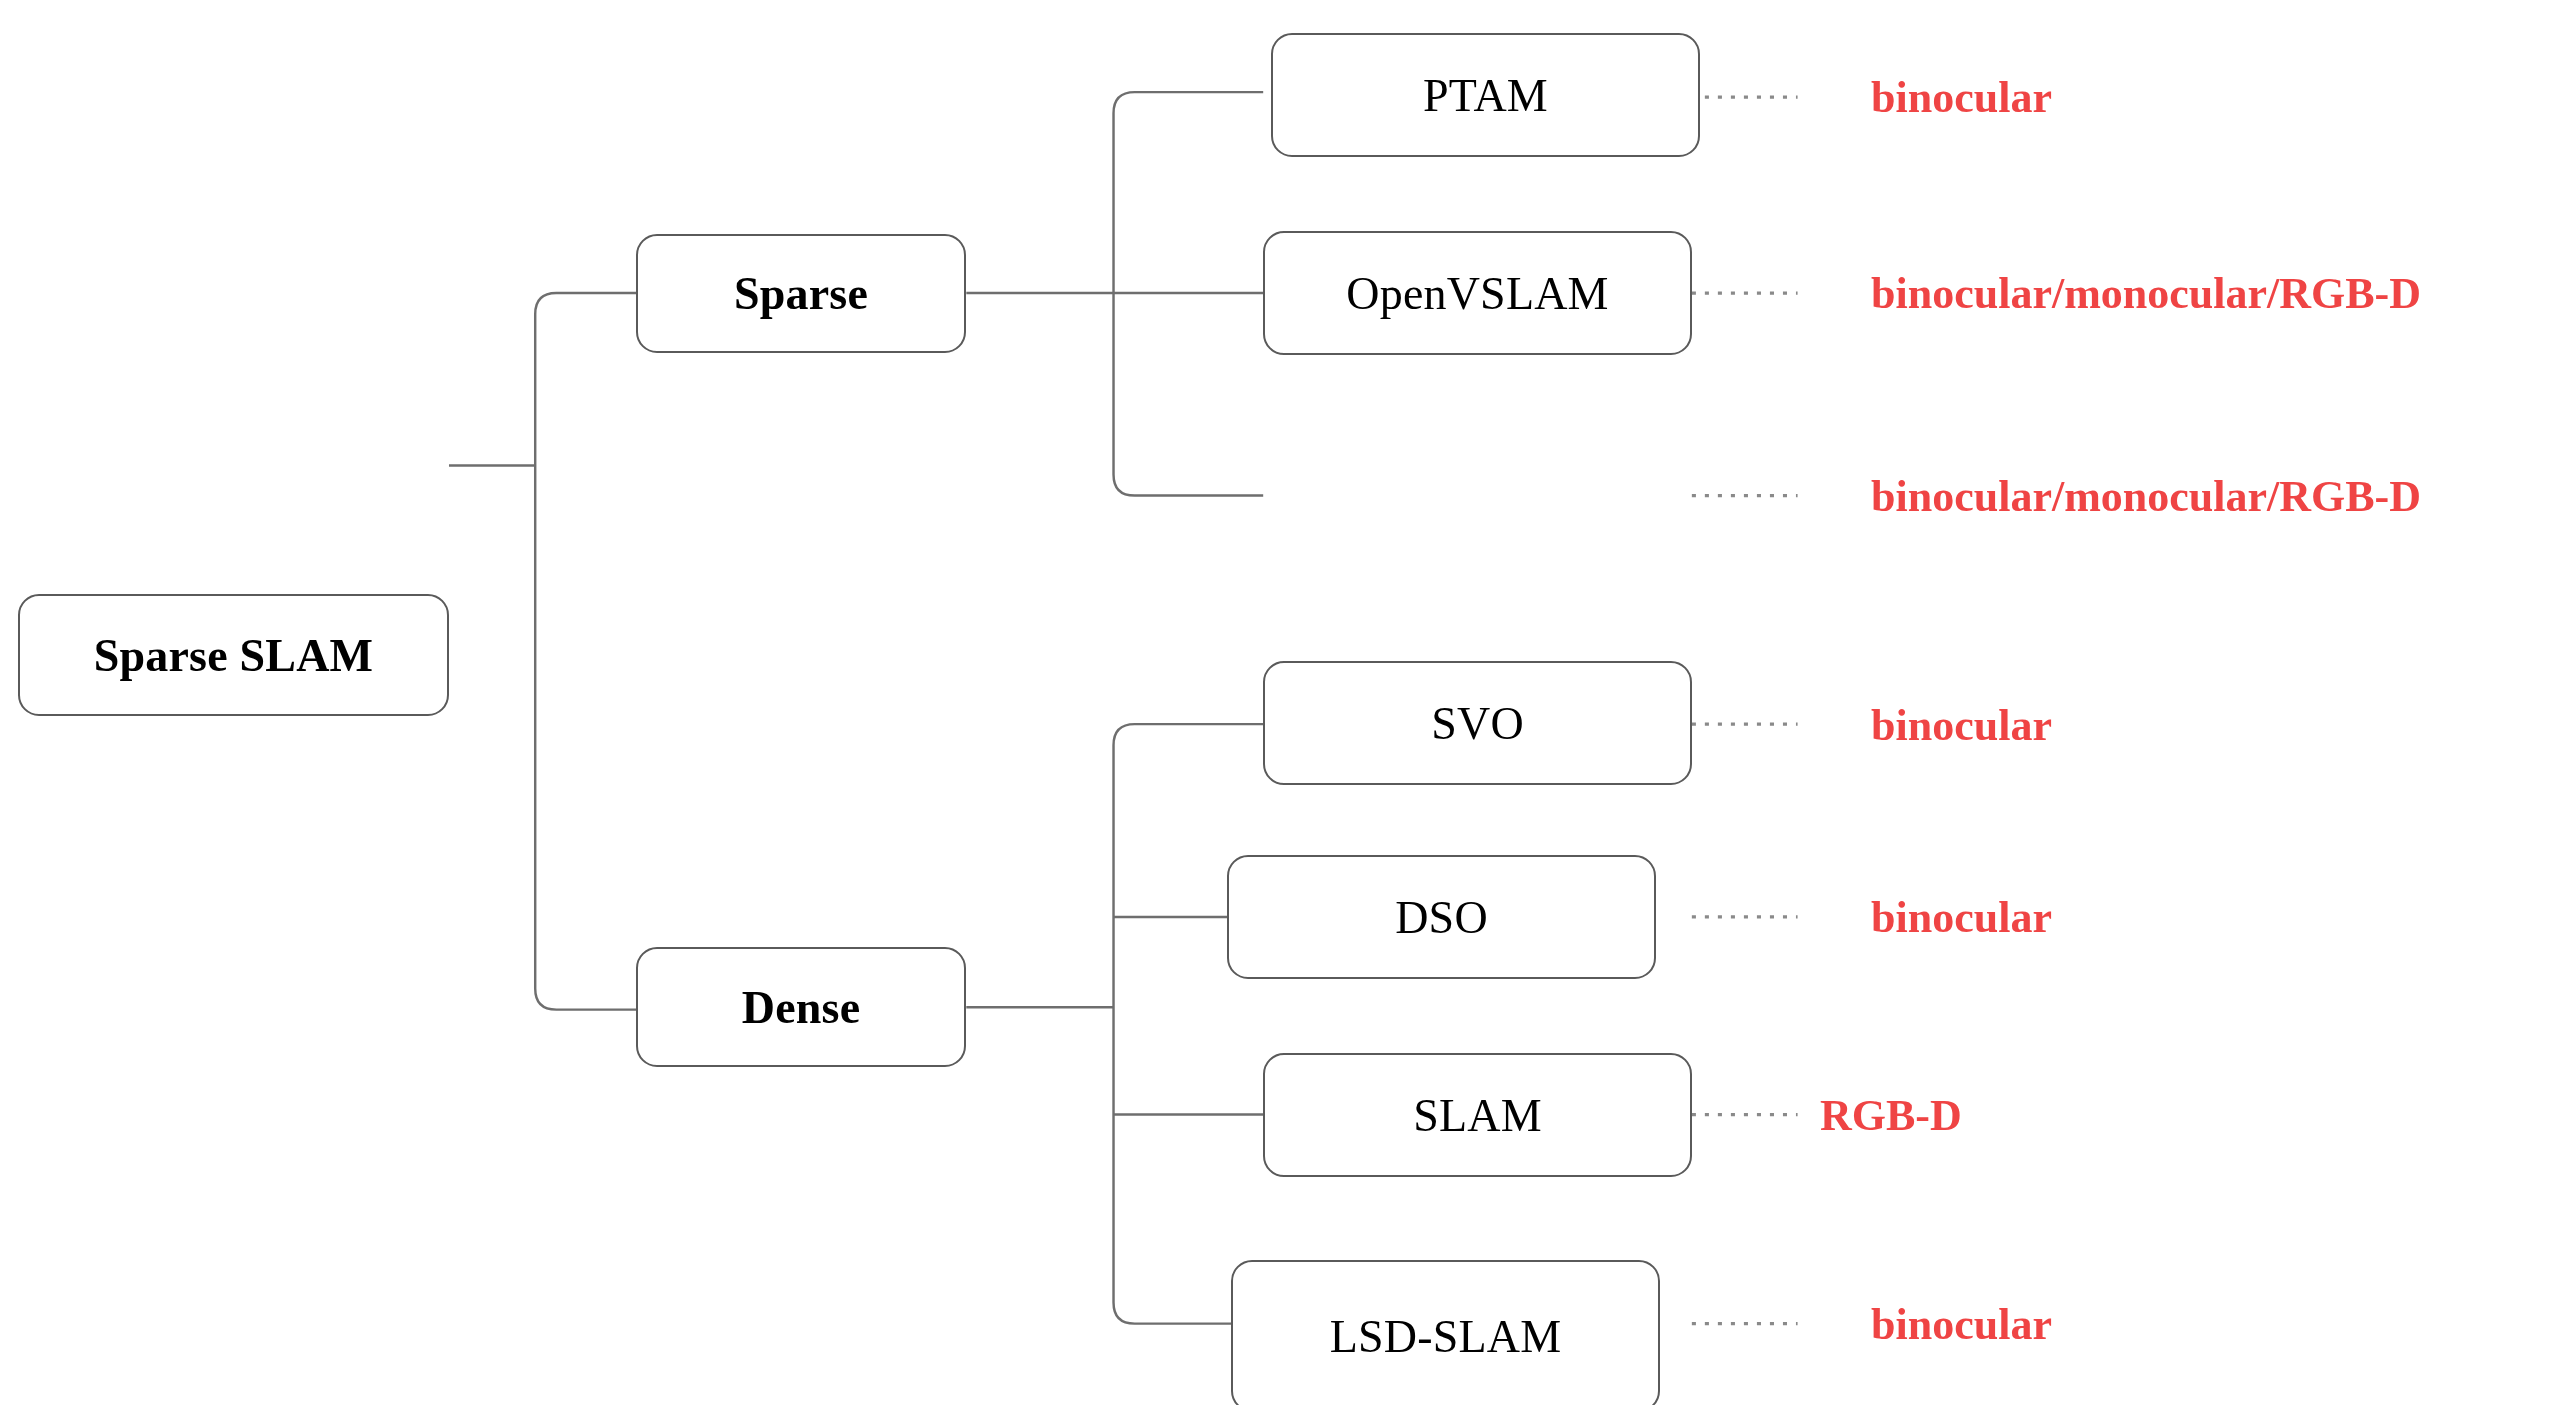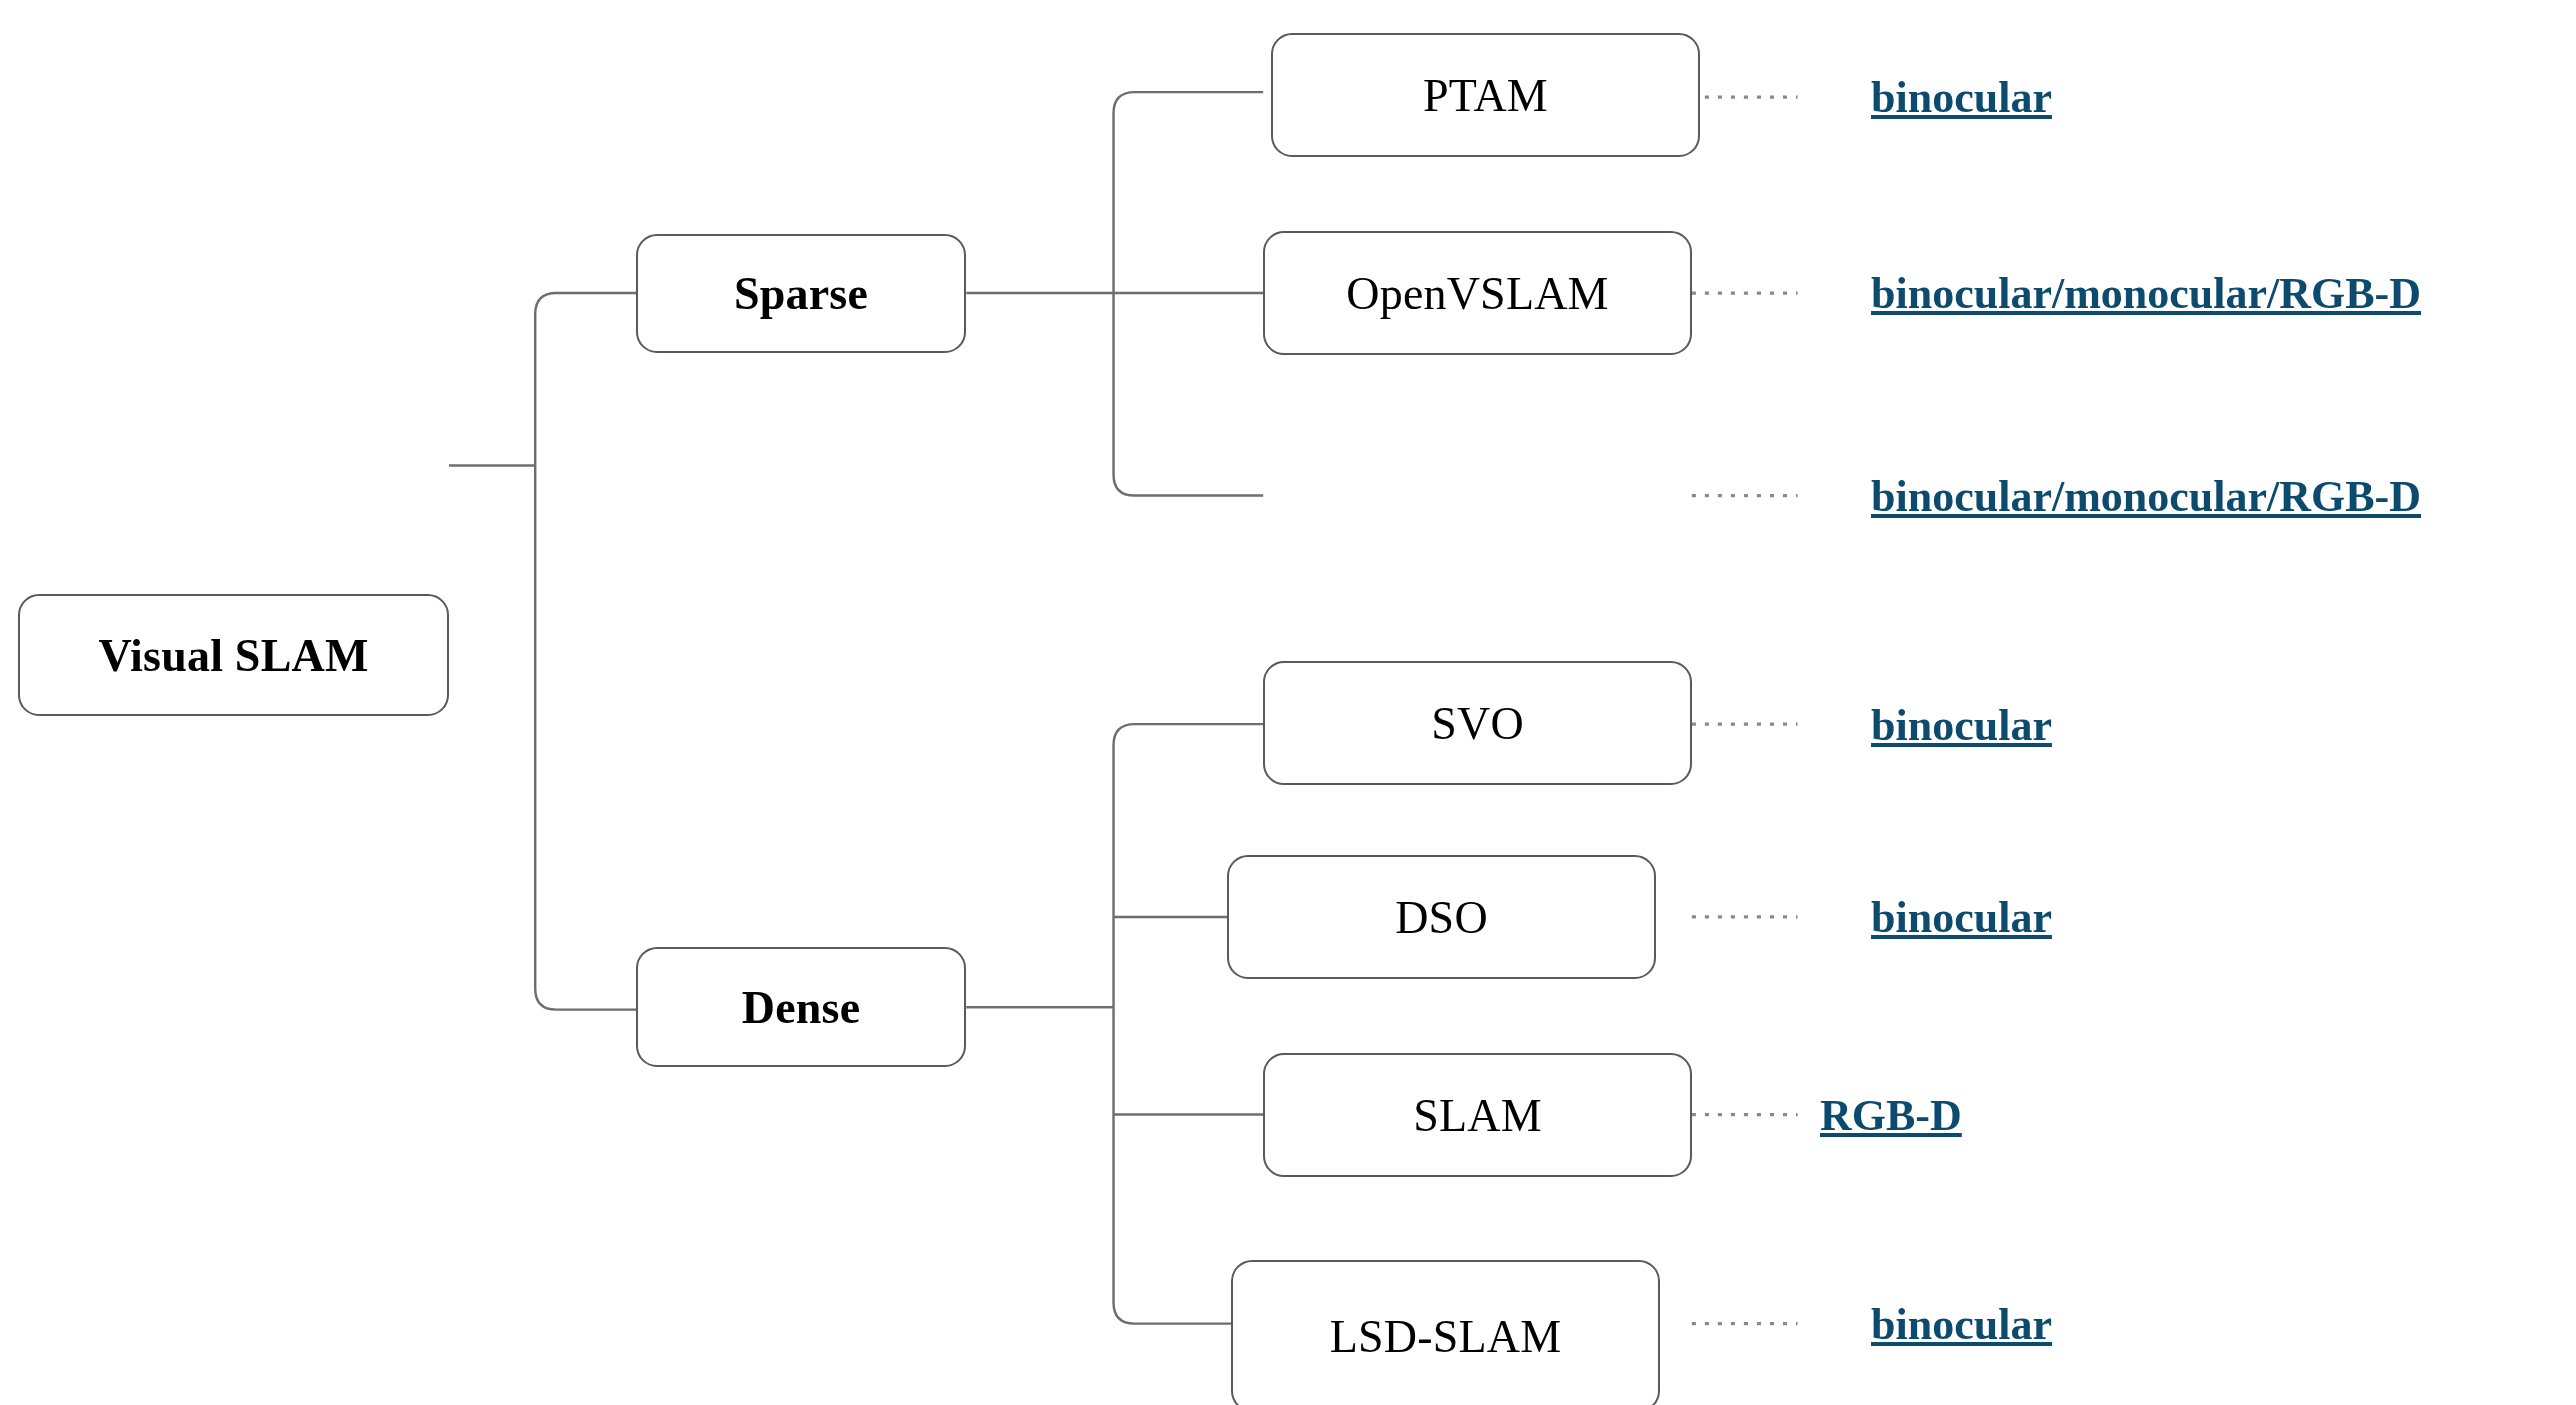--- a/index.html
+++ b/index.html
@@ -34,24 +34,23 @@
   }
   .node-root   { font-size: 46px; }
   .node-branch { font-size: 46px; }
   .node-leaf   { font-size: 46px; font-weight: 400; }
 
   
   .modality {
     position: absolute;
     font-size: 44px;
     font-weight: 700;
-    color: #0c4a6e;
+    color: #ef4444;
     white-space: nowrap;
     line-height: 1;
-    text-decoration: underline;
   }
 
   .svg-layer {
     position: absolute;
     left: 0;
     top: 0;
     width: 2576px;
     height: 1406px;
     pointer-events: none;
   }
@@ -86,21 +85,21 @@
       <path d="M 2080 119 L 2210 119"></path>
       <path d="M 2080 360 L 2210 360"></path>
       <path d="M 2080 609 L 2210 609"></path>
       <path d="M 2080 890 L 2210 890"></path>
       <path d="M 2080 1127 L 2210 1127"></path>
       <path d="M 2080 1370 L 2210 1370"></path>
       <path d="M 2080 1627 L 2210 1627"></path>
     </g>
   </svg>
 
-  <div class="node node-root" style="left:18px; top:594px; width:431px; height:122px;">Visual SLAM</div>
+  <div class="node node-root" style="left:18px; top:594px; width:431px; height:122px;">Sparse SLAM</div>
 
   <div class="node node-branch" style="left:636px; top:234px; width:330px; height:119px;text-align:center;">Sparse</div>
 
   <div class="node node-branch" style="left:636px; top:947px; width:330px; height:120px;">Dense</div>
 
   <div class="node node-leaf" style="left:1263px; top:33px; width:429px; height:124px;margin-left:8px;">PTAM</div>
 
   <div class="node node-leaf" style="left:1263px; top:231px; width:429px; height:124px;">OpenVSLAM</div>
 
 

